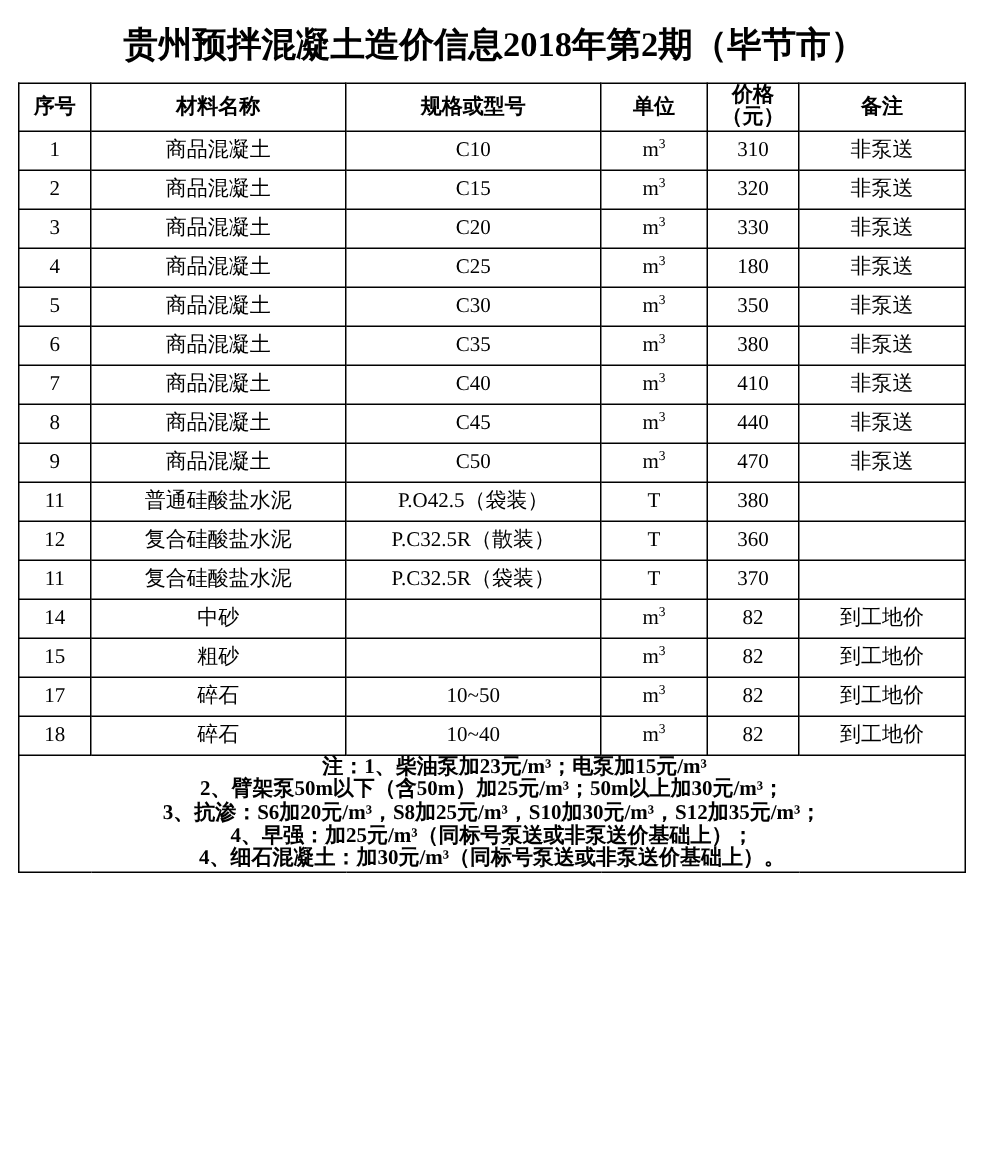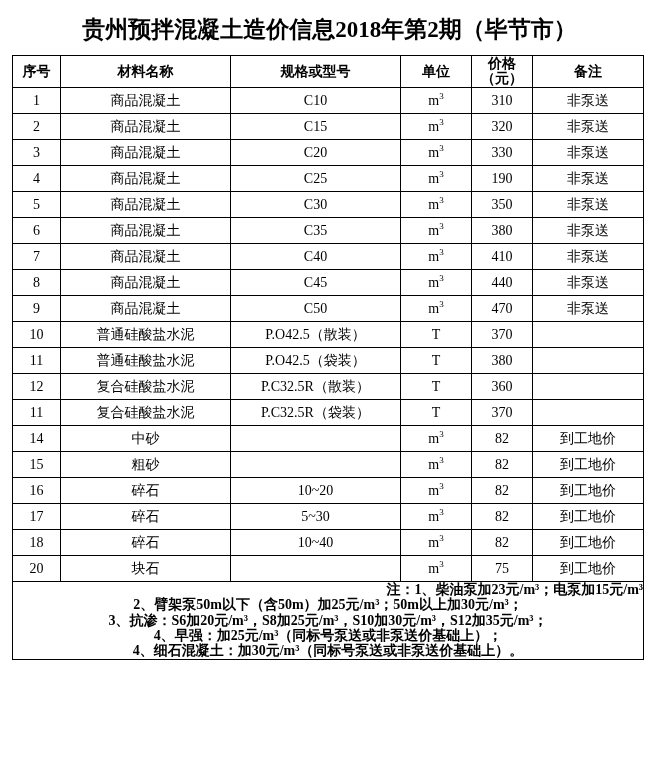--- a/index.html
+++ b/index.html
@@ -71,21 +71,20 @@
     line-height: 1.65;
     font-family: "Liberation Serif", serif;
     font-weight: bold;
   }
   .notes-cell .note-line {
     display: block;
     white-space: normal;
   }
   .notes-cell .note-line:first-child {
     text-indent: 30px;
-    text-align: right;
   }
 </style>
 </head>
 <body>
 
 <div class="page">
 
   <div class="doc-title">贵州预拌混凝土造价信息2018年第2期（毕节市）</div>
 
   <table class="price-table">
@@ -133,21 +132,21 @@
           <td class="cell-spec">C20</td>
           <td class="cell-unit">m<sup>3</sup></td>
           <td class="cell-price">330</td>
           <td class="cell-note">非泵送</td>
         </tr>
         <tr>
           <td class="cell-no">4</td>
           <td class="cell-name">商品混凝土</td>
           <td class="cell-spec">C25</td>
           <td class="cell-unit">m<sup>3</sup></td>
-          <td class="cell-price">190</td>
+          <td class="cell-price">180</td>
           <td class="cell-note">非泵送</td>
         </tr>
         <tr>
           <td class="cell-no">5</td>
           <td class="cell-name">商品混凝土</td>
           <td class="cell-spec">C30</td>
           <td class="cell-unit">m<sup>3</sup></td>
           <td class="cell-price">350</td>
           <td class="cell-note">非泵送</td>
         </tr>
@@ -175,28 +174,20 @@
           <td class="cell-price">440</td>
           <td class="cell-note">非泵送</td>
         </tr>
         <tr>
           <td class="cell-no">9</td>
           <td class="cell-name">商品混凝土</td>
           <td class="cell-spec">C50</td>
           <td class="cell-unit">m<sup>3</sup></td>
           <td class="cell-price">470</td>
           <td class="cell-note">非泵送</td>
-        </tr>
-        <tr>
-          <td class="cell-no">10</td>
-          <td class="cell-name">普通硅酸盐水泥</td>
-          <td class="cell-spec">P.O42.5（散装）</td>
-          <td class="cell-unit">T</td>
-          <td class="cell-price">370</td>
-          <td class="cell-note"></td>
         </tr>
         <tr>
           <td class="cell-no">11</td>
           <td class="cell-name">普通硅酸盐水泥</td>
           <td class="cell-spec">P.O42.5（袋装）</td>
           <td class="cell-unit">T</td>
           <td class="cell-price">380</td>
           <td class="cell-note"></td>
         </tr>
         <tr>
@@ -225,49 +216,33 @@
         </tr>
         <tr>
           <td class="cell-no">15</td>
           <td class="cell-name">粗砂</td>
           <td class="cell-spec"></td>
           <td class="cell-unit">m<sup>3</sup></td>
           <td class="cell-price">82</td>
           <td class="cell-note">到工地价</td>
         </tr>
         <tr>
-          <td class="cell-no">16</td>
-          <td class="cell-name">碎石</td>
-          <td class="cell-spec">10~20</td>
-          <td class="cell-unit">m<sup>3</sup></td>
-          <td class="cell-price">82</td>
-          <td class="cell-note">到工地价</td>
-        </tr>
-        <tr>
           <td class="cell-no">17</td>
           <td class="cell-name">碎石</td>
-          <td class="cell-spec">5~30</td>
+          <td class="cell-spec">10~50</td>
           <td class="cell-unit">m<sup>3</sup></td>
           <td class="cell-price">82</td>
           <td class="cell-note">到工地价</td>
         </tr>
         <tr>
           <td class="cell-no">18</td>
           <td class="cell-name">碎石</td>
           <td class="cell-spec">10~40</td>
           <td class="cell-unit">m<sup>3</sup></td>
           <td class="cell-price">82</td>
-          <td class="cell-note">到工地价</td>
-        </tr>
-        <tr>
-          <td class="cell-no">20</td>
-          <td class="cell-name">块石</td>
-          <td class="cell-spec"></td>
-          <td class="cell-unit">m<sup>3</sup></td>
-          <td class="cell-price">75</td>
           <td class="cell-note">到工地价</td>
         </tr>
       </tbody>
     <tfoot>
       <tr>
         <td class="notes-cell" colspan="6" id="notes-cell">
             <span class="note-line">注：1、柴油泵加23元/m³；电泵加15元/m³</span>
             <span class="note-line">2、臂架泵50m以下（含50m）加25元/m³；50m以上加30元/m³；</span>
             <span class="note-line">3、抗渗：S6加20元/m³，S8加25元/m³，S10加30元/m³，S12加35元/m³；</span>
             <span class="note-line">4、早强：加25元/m³（同标号泵送或非泵送价基础上）；</span>

